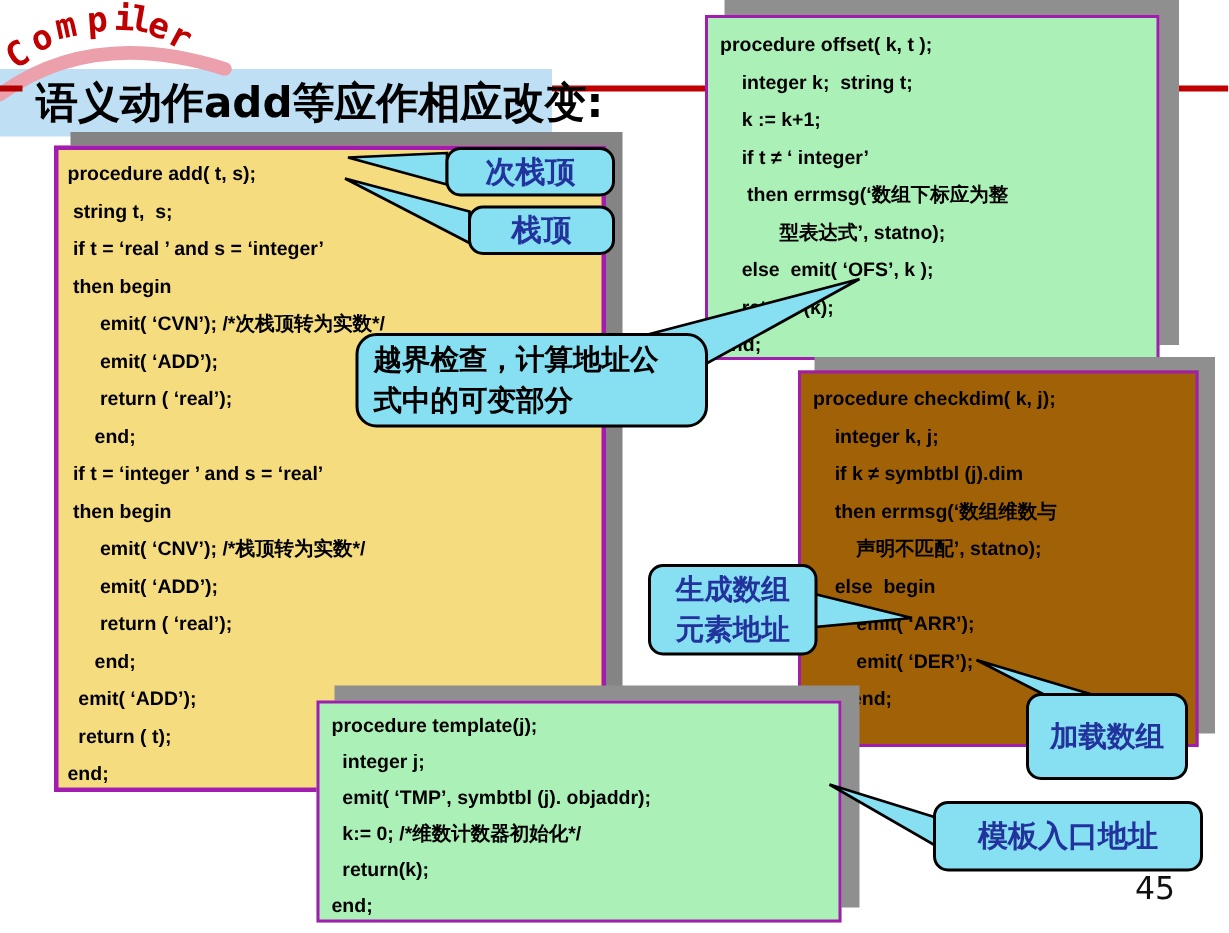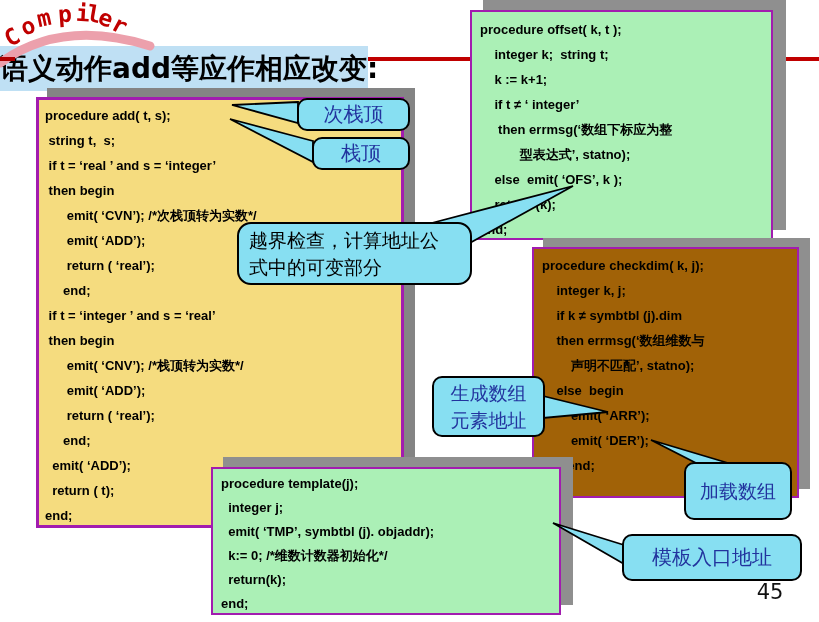--- a/index.html
+++ b/index.html
@@ -5,21 +5,21 @@
   html,body{margin:0;padding:0;background:#fff;}
   #slide{position:relative;width:819px;height:622px;background:#ffffff;overflow:hidden;
          font-family:"Liberation Sans",sans-serif;}
 
   
   .redline{position:absolute;left:0;top:57px;width:819px;height:4px;background:#c00000;z-index:0;}
   .redline-tip{position:absolute;left:0;top:57px;width:15px;height:4px;background:#b00000;z-index:5;}
 
   
   .titlebar{position:absolute;left:0;top:46px;width:368px;height:45px;background:#bfe0f4;z-index:2;
-            display:flex;align-items:center;padding-left:0;box-sizing:border-box;}
+            display:flex;align-items:center;padding-left:24px;box-sizing:border-box;}
   .titlebar span{font-family:"DejaVu Sans","Liberation Sans",sans-serif;font-weight:bold;
                  font-size:28px;color:#000;letter-spacing:0px;white-space:nowrap;}
 
   
   .logo{position:absolute;left:0;top:0;width:170px;height:75px;z-index:4;pointer-events:none;}
   .logo svg{position:absolute;left:0;top:0;}
   .logo b{position:absolute;font-family:"DejaVu Sans Mono","Liberation Mono",monospace;
           font-weight:bold;font-size:23px;color:#c00000;}
   .L0{left:5px;top:24px;transform:rotate(-30deg);}
   .L1{left:21px;top:13px;transform:rotate(-21deg);}
@@ -40,21 +40,21 @@
   .box-offset{left:470px;top:10px;width:303px;height:230px;background:#abf0b6;
            line-height:25px;padding:5px 8px;box-shadow:13px -10px 0 #8f8f8f;z-index:3;}
   .box-checkdim{left:532px;top:247px;width:267px;height:251px;background:#a16207;
            line-height:25px;padding:4px 8px;box-shadow:11px -9px 0 #8f8f8f;z-index:4;}
   .box-template{left:211px;top:467px;width:350px;height:148px;background:#abf0b6;
            line-height:24px;padding:3px 8px;box-shadow:12px -10px 0 #8f8f8f;z-index:5;}
 
   
   .callout{position:absolute;box-sizing:border-box;background:#87dff2;border:2px solid #000;
            border-radius:10px;z-index:7;display:flex;flex-direction:column;justify-content:center;
-           font-family:"DejaVu Sans","Liberation Sans",sans-serif;font-weight:normal;text-align:center;}
+           font-family:"DejaVu Sans","Liberation Sans",sans-serif;font-weight:bold;text-align:center;}
   .callout .line{white-space:pre;}
   .co-next{left:297px;top:98px;width:113px;height:33px;font-size:20px;color:#22339e;}
   .co-top{left:312px;top:137px;width:98px;height:33px;font-size:20px;color:#22339e;}
   .co-bounds{left:237px;top:222px;width:235px;height:63px;border-radius:14px;font-size:19px;
              color:#000;text-align:left;padding-left:10px;line-height:27px;}
   .co-gen{left:432px;top:376px;width:113px;height:61px;font-size:19px;color:#22339e;line-height:27px;}
   .co-load{left:684px;top:462px;width:108px;height:58px;font-size:19px;color:#22339e;line-height:26px;}
   .co-tmpl{left:622px;top:534px;width:180px;height:47px;font-size:20px;color:#22339e;}
 
   

